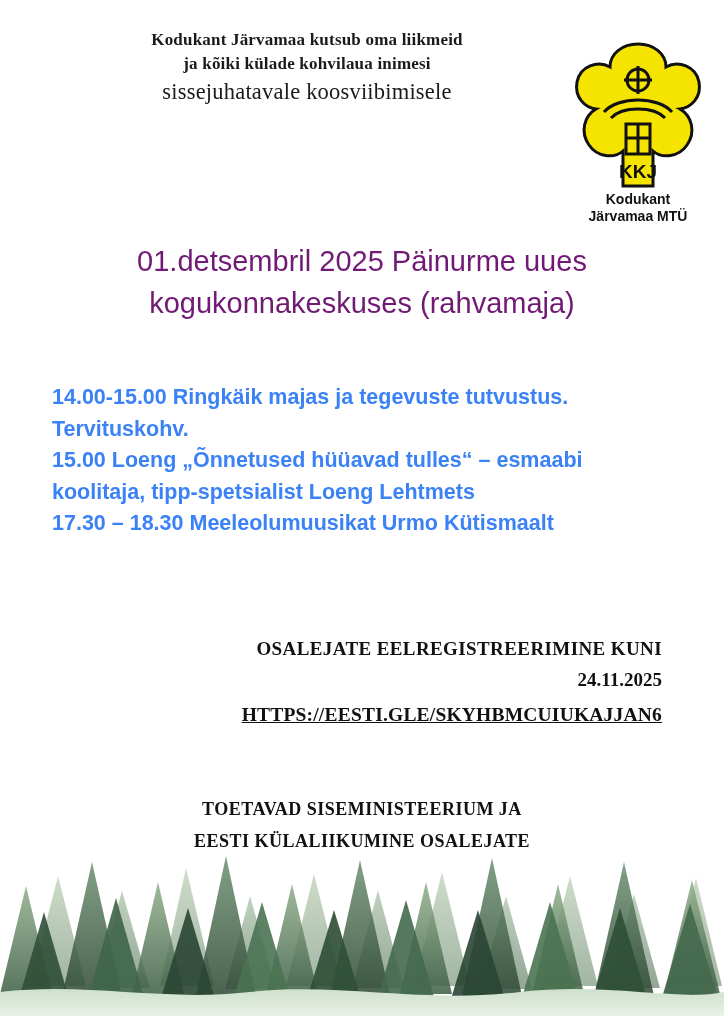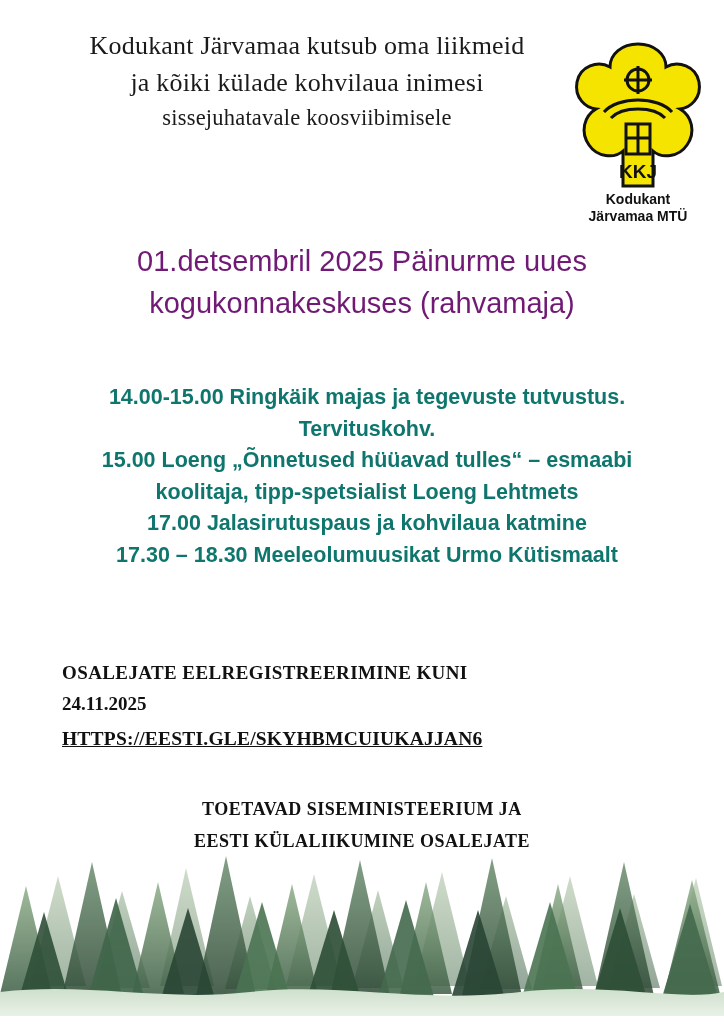--- a/index.html
+++ b/index.html
@@ -29,22 +29,22 @@
     top: 28px;
     width: 530px;
     text-align: center;
   }
   .invite-line {
     font-family: "Liberation Serif", serif;
     color: #1a1a1a;
     line-height: 1.42;
   }
   .invite-line.bold {
-    font-weight: normal;
-    font-size: 26px;
+    font-weight: bold;
+    font-size: 17px;
     letter-spacing: 0.2px;
   }
   .invite-line.reg {
     font-weight: normal;
     font-size: 22.5px;
     letter-spacing: 0.2px;
   }
 
   
   .logo {
@@ -72,33 +72,33 @@
 
   
   .programme {
     position: absolute;
     left: 52px;
     top: 382px;
     width: 630px;
     font-family: "Liberation Sans", sans-serif;
     font-weight: bold;
     font-size: 21.5px;
-    color: #0f766e;
+    color: #3b82f6;
     line-height: 1.47;
-    text-align: center;
+    text-align: left;
   }
   .programme .pline { white-space: normal; }
 
   
   .registration {
     position: absolute;
     left: 62px;
-    top: 658px;
+    top: 634px;
     width: 600px;
-    text-align: left;
+    text-align: right;
     font-family: "Liberation Serif", serif;
     font-weight: bold;
     color: #111;
   }
   .registration .reg-title {
     font-size: 19px;
     letter-spacing: 0.4px;
     line-height: 1.6;
   }
   .registration .reg-date {
@@ -191,21 +191,20 @@
   <div class="date-block">
     <div>01.detsembril 2025 Päinurme uues</div>
     <div>kogukonnakeskuses (rahvamaja)</div>
   </div>
 
   <div class="programme">
     <div class="pline">14.00-15.00 Ringkäik majas ja tegevuste tutvustus.</div>
     <div class="pline">Tervituskohv.</div>
     <div class="pline">15.00 Loeng „Õnnetused hüüavad tulles“ – esmaabi</div>
     <div class="pline">koolitaja, tipp-spetsialist Loeng Lehtmets</div>
-    <div class="pline">17.00 Jalasirutuspaus ja kohvilaua katmine</div>
     <div class="pline">17.30 – 18.30  Meeleolumuusikat Urmo Kütismaalt</div>
   </div>
 
   <div class="registration">
     <div class="reg-title">OSALEJATE EELREGISTREERIMINE KUNI</div>
     <div class="reg-date">24.11.2025</div>
     <div><a class="reg-link" href="#">HTTPS://EESTI.GLE/SKYHBMCUIUKAJJAN6</a></div>
   </div>
 
   <div class="supporters">

